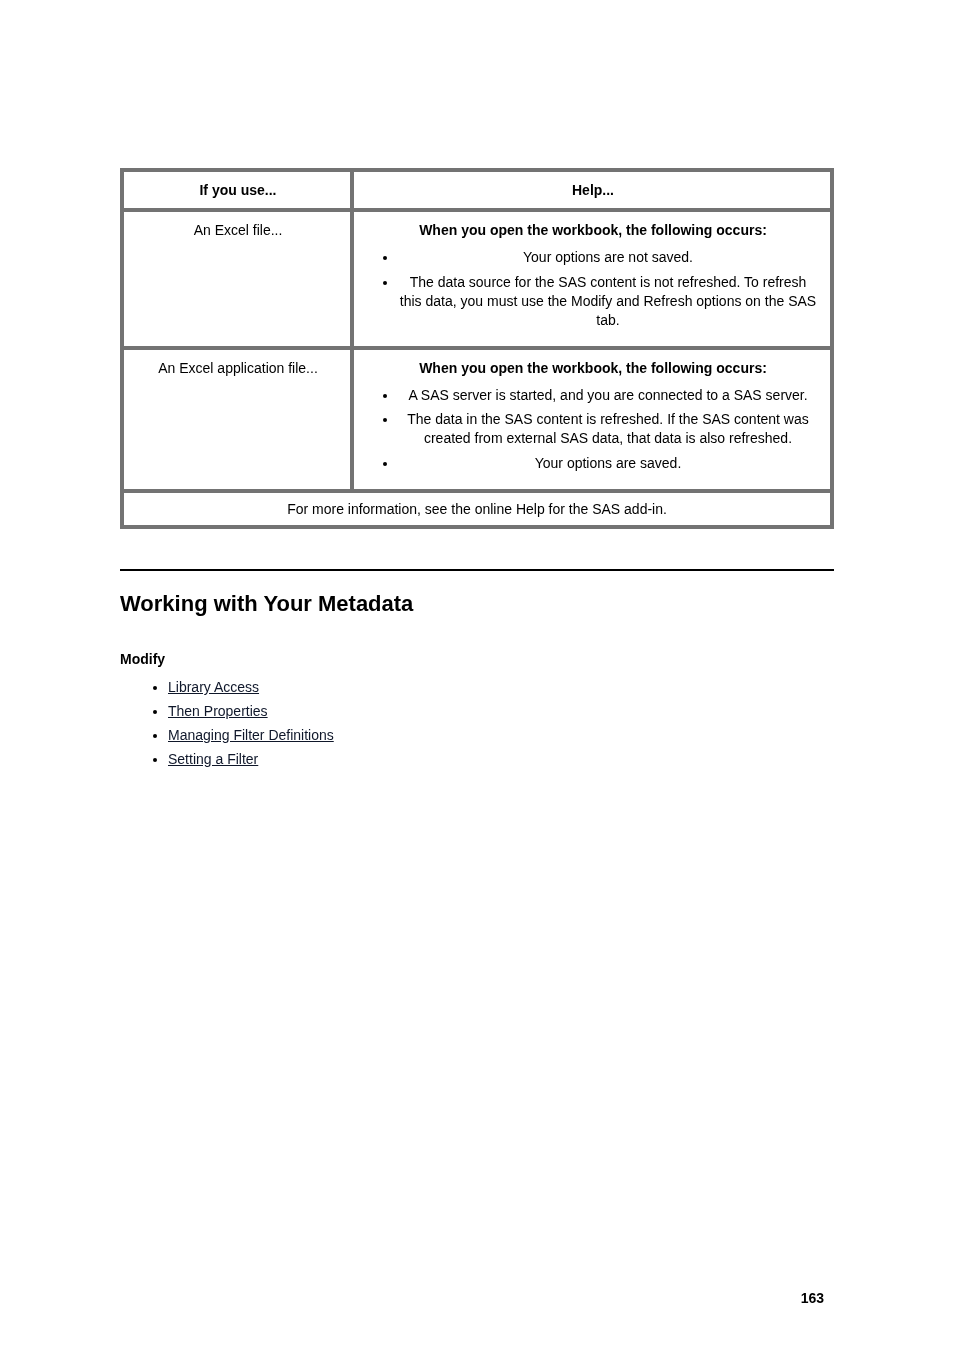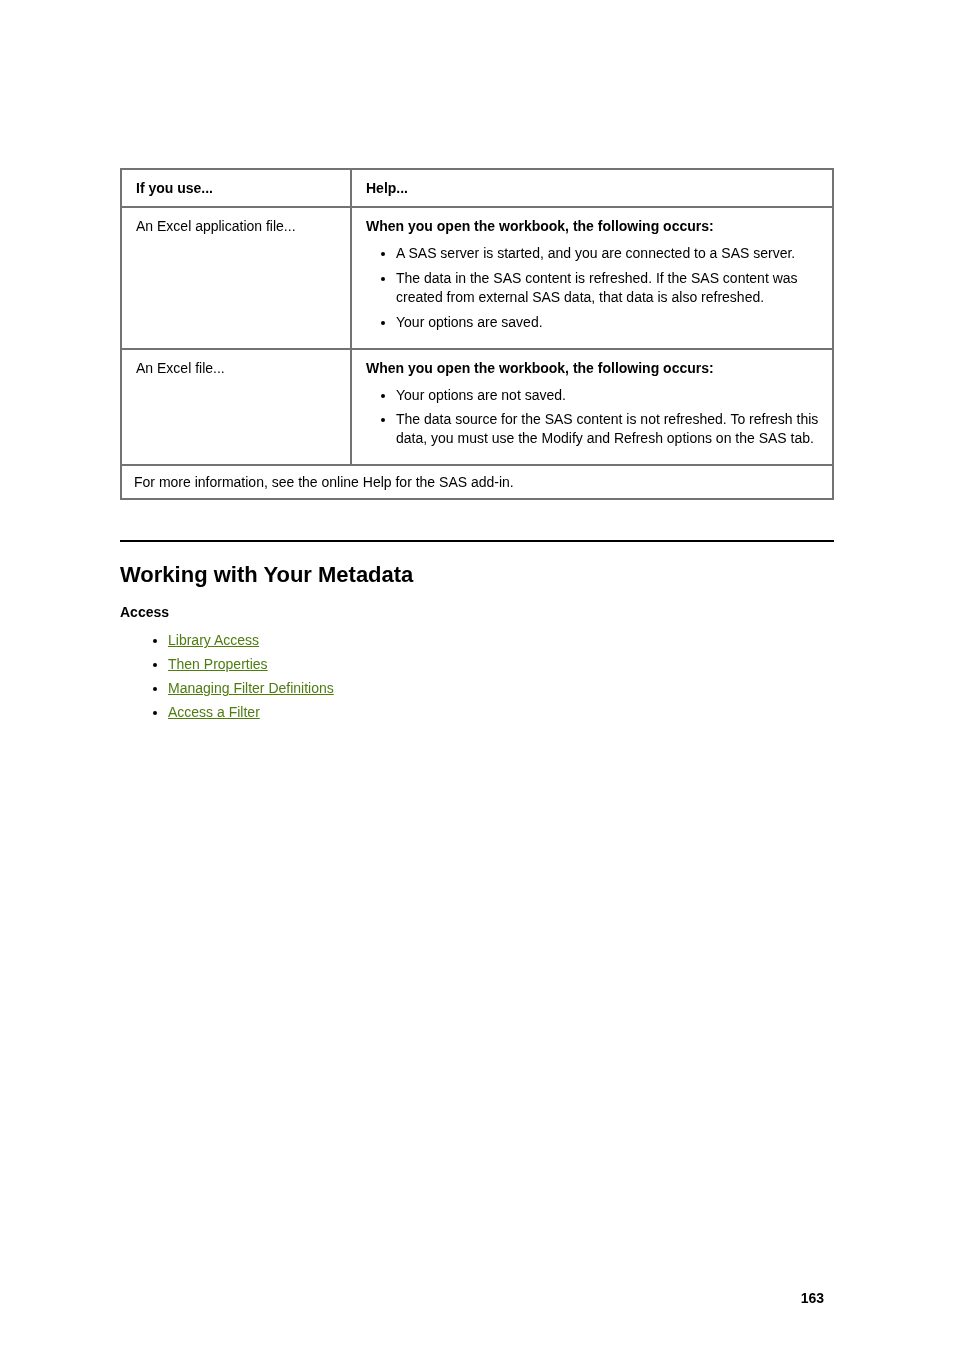--- a/index.html
+++ b/index.html
@@ -12,45 +12,45 @@
     position: relative;
   }
   .page { padding: 100px 120px 0 120px; }
   .tbl {
     width: 100%;
     border-collapse: collapse;
     margin-top: 68px;
     font-size: 14px;
   }
   .tbl th, .tbl td {
-    border: 2px solid #737373;
-    text-align: left;
+    border: 4px solid #737373;
+    text-align: center;
     vertical-align: top;
     padding: 10px 12px 10px 14px;
     font-weight: normal;
   }
   .tbl th { font-weight: bold; }
   .col1 { width: 230px; }
   .cell-title { font-weight: bold; margin-bottom: 10px; }
   .in-ul {
     list-style: disc;
     padding-left: 30px;
   }
   .in-ul li { margin-bottom: 6px; line-height: 1.35; }
   .last-row td { padding: 8px 12px; }
   .hr-sep {
     border: none;
     border-top: 2px solid #000;
     margin: 40px 0 20px 0;
   }
-  .sec-title { font-size: 22px; font-weight: bold; margin-bottom: 16px; }
+  .sec-title { font-size: 22px; font-weight: bold; margin-bottom: 34px; }
   .sec-sub { font-size: 14px; font-weight: bold; margin-bottom: 12px; }
   .topics { list-style: disc; padding-left: 48px; font-size: 14px; }
   .topics li { margin-bottom: 8px; }
-  .topics a { color: #4d7c0f; text-decoration: underline; }
+  .topics a { color: #0f172a; text-decoration: underline; }
   .page-num {
     position: absolute;
     bottom: 44px;
     right: 130px;
     font-size: 14px;
     font-weight: bold;
   }
 </style>
 </head>
 <body>
@@ -58,51 +58,51 @@
 <div class="page">
   <table class="tbl">
     <thead>
       <tr>
         <th class="col1">If you use...</th>
         <th>Help...</th>
       </tr>
     </thead>
     <tbody>
       <tr>
+        <td class="col1">An Excel file...</td>
+        <td>
+          <div class="cell-title">When you open the workbook, the following occurs:</div>
+          <ul class="in-ul">
+            <li>Your options are not saved.</li>
+            <li>The data source for the SAS content is not refreshed. To refresh this data, you must use the Modify and Refresh options on the SAS tab.</li>
+          </ul>
+        </td>
+      </tr>
+      <tr>
         <td class="col1">An Excel application file...</td>
         <td>
           <div class="cell-title">When you open the workbook, the following occurs:</div>
           <ul class="in-ul">
             <li>A SAS server is started, and you are connected to a SAS server.</li>
             <li>The data in the SAS content is refreshed. If the SAS content was created from external SAS data, that data is also refreshed.</li>
             <li>Your options are saved.</li>
-          </ul>
-        </td>
-      </tr>
-      <tr>
-        <td class="col1">An Excel file...</td>
-        <td>
-          <div class="cell-title">When you open the workbook, the following occurs:</div>
-          <ul class="in-ul">
-            <li>Your options are not saved.</li>
-            <li>The data source for the SAS content is not refreshed. To refresh this data, you must use the Modify and Refresh options on the SAS tab.</li>
           </ul>
         </td>
       </tr>
       <tr class="last-row">
         <td colspan="2">For more information, see the online Help for the SAS add-in.</td>
       </tr>
     </tbody>
   </table>
 
   <hr class="hr-sep">
 
   <div class="sec-title">Working with Your Metadata</div>
-  <div class="sec-sub">Access</div>
+  <div class="sec-sub">Modify</div>
   <ul class="topics">
     <li><a href="#">Library Access</a></li>
     <li><a href="#">Then Properties</a></li>
     <li><a href="#">Managing Filter Definitions</a></li>
-    <li><a href="#">Access a Filter</a></li>
+    <li><a href="#">Setting a Filter</a></li>
   </ul>
 </div>
 
 <div class="page-num">163</div>
 
 </body></html>

